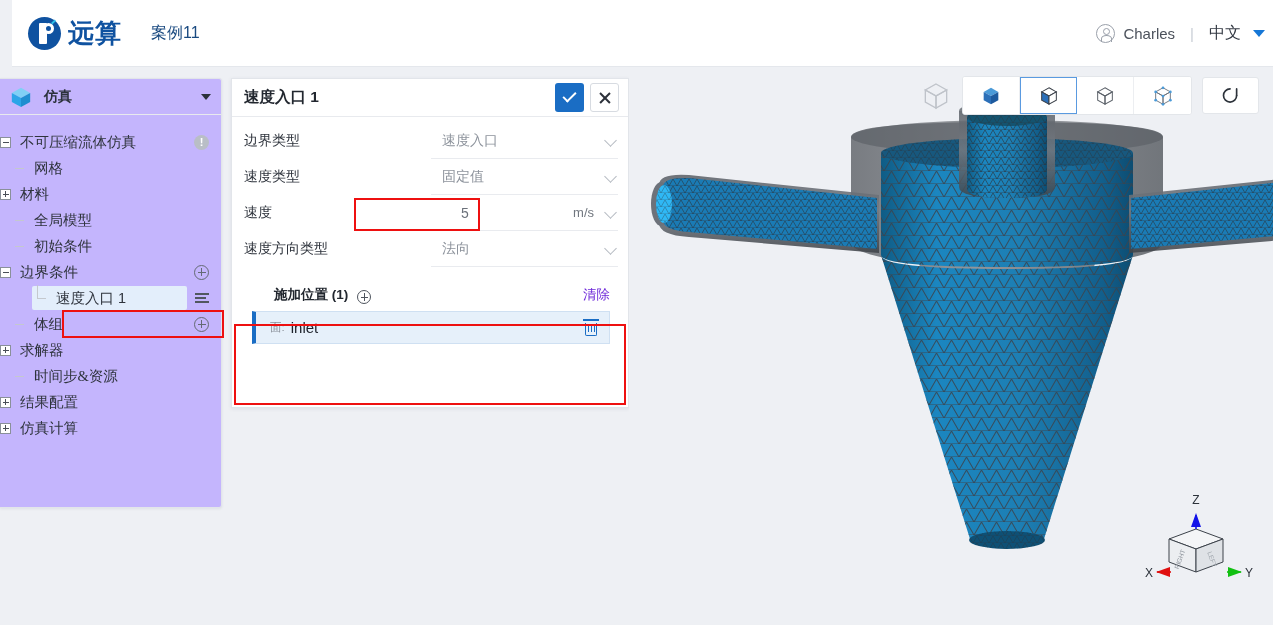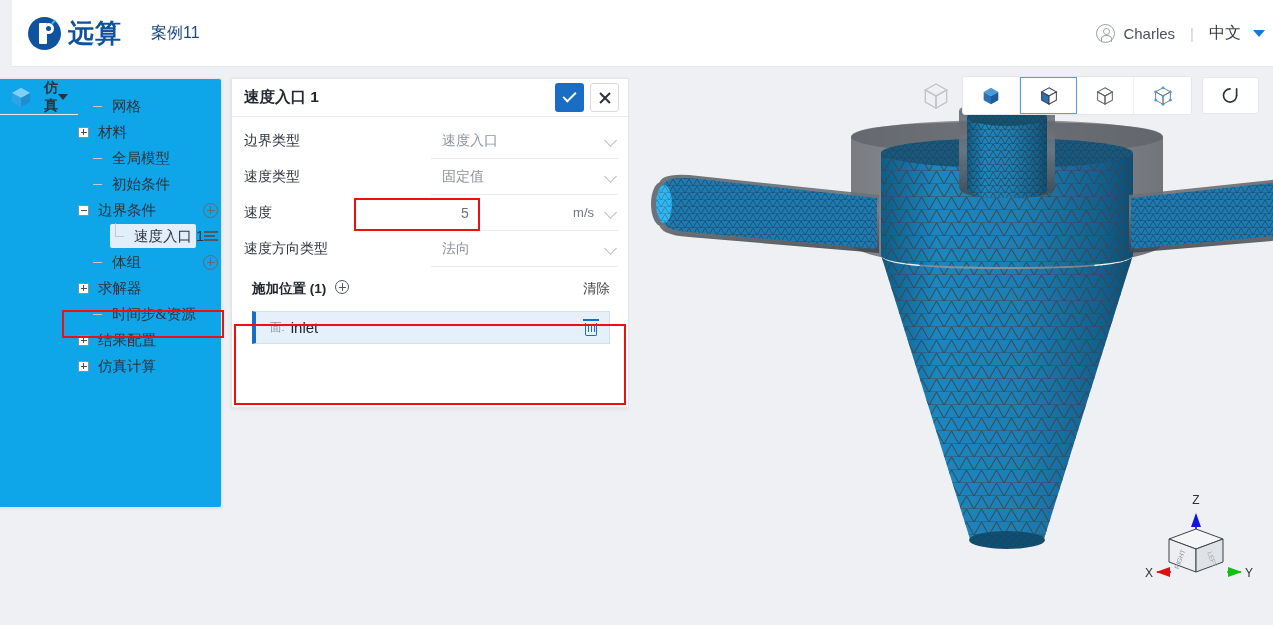--- a/index.html
+++ b/index.html
@@ -63,24 +63,24 @@
   #lang-label { color: #343a44; font-size: 16px; }
   #lang-caret {
     margin-left: 12px; width: 0; height: 0;
     border-left: 6px solid transparent; border-right: 6px solid transparent;
     border-top: 7px solid #1677d6;
   }
 
   
   #sidebar {
     position: absolute; left: 0; top: 78px; width: 222px; height: 430px;
-    background: #0ea5e9; border: 1px solid #e2e5ea; border-left: none;
+    background: #c4b5fd; border: 1px solid #e2e5ea; border-left: none;
     border-radius: 0 3px 3px 0;
     box-shadow: 0 1px 3px rgba(20,30,60,.07);
-    display: flex; flex-direction: row; text-align: center;
+    display: flex; flex-direction: column; text-align: center;
   }
   #sidebar-header {
     height: 36px; display: flex; align-items: center;
     border-bottom: 1px solid #e8eaee; padding: 0 10px;
   }
   .cube-blue { width: 22px; height: 22px; flex: 0 0 auto; }
   #sidebar-title {
     margin-left: 12px; font-size: 14px; font-weight: bold; color: #2b313b;
   }
   #sidebar-caret {
@@ -215,35 +215,35 @@
   #fx-btn {
     width: 28px; height: 25px; border: 1px solid #dcdfe4; border-radius: 3px;
     background: #fff; display: flex; align-items: center; justify-content: center;
     font-family: "Liberation Serif", serif; font-style: italic;
     font-weight: bold; font-size: 14px; color: #32373f;
   }
   #reset-link { font-size: 13.5px; color: #1f6fd0; }
 
   
   #loc-section { margin-top: 13px; padding: 0 8px 0 8px; }
-  #loc-head { height: 24px; display: flex; align-items: flex-start; }
+  #loc-head { height: 24px; display: flex; align-items: flex-end; margin-left: 22px; }
   #loc-title { font-size: 13.5px; font-weight: bold; color: #22272f; }
   #loc-add {
     margin-left: 9px; width: 14px; height: 14px; border-radius: 50%;
     border: 1.2px solid #4f555e; position: relative;
   }
   #loc-add::before {
     content:""; position:absolute; left: 2.4px; top: 5.5px;
     width: 7.2px; height: 1.2px; background: #4f555e;
   }
   #loc-add::after {
     content:""; position:absolute; left: 5.5px; top: 2.4px;
     width: 1.2px; height: 7.2px; background: #4f555e;
   }
-  #loc-clear { margin-left: auto; font-size: 13.5px; color: #404040; }
+  #loc-clear { margin-left: auto; font-size: 13.5px; color: #6d28d9; }
   #loc-item {
     margin-top: 7px; height: 33px; background: #e6f0fa;
     border: 1px solid #cfe0f2; border-left: 4px solid #1a6dc4;
     display: flex; align-items: center; padding: 0 10px 0 14px;
   }
   #loc-kind { font-size: 11.5px; color: #8a9099; }
   #loc-name { margin-left: 6px; font-size: 15px; color: #1c212a; }
   #loc-trash { margin-left: auto; width: 16px; height: 17px; position: relative; }
   #loc-trash .lid {
     position: absolute; left: 0; top: 0; width: 16px; height: 2px;
@@ -314,20 +314,25 @@
   <div id="sidebar-header">
     <svg class="cube-blue" viewBox="0 0 24 24">
       <polygon points="12,2 22,7.5 12,13 2,7.5" fill="#7fd0f5"></polygon>
       <polygon points="2,7.5 12,13 12,23 2,17.5" fill="#2ca5e8"></polygon>
       <polygon points="22,7.5 12,13 12,23 22,17.5" fill="#1e8ed0"></polygon>
     </svg>
     <span id="sidebar-title">仿真</span>
     <span id="sidebar-caret"></span>
   </div>
   <div id="tree">
+      <div class="tree-row lvl0">
+        <span class="toggle"></span>
+        <span class="tree-label">不可压缩流体仿真</span>
+        <span class="badge-warn">!</span>
+      </div>
       <div class="tree-row lvl1">
         <span class="stub"></span>
         <span class="tree-label">网格</span>
       </div>
       <div class="tree-row lvl0">
         <span class="toggle plus"></span>
         <span class="tree-label">材料</span>
       </div>
       <div class="tree-row lvl1">
         <span class="stub"></span>

